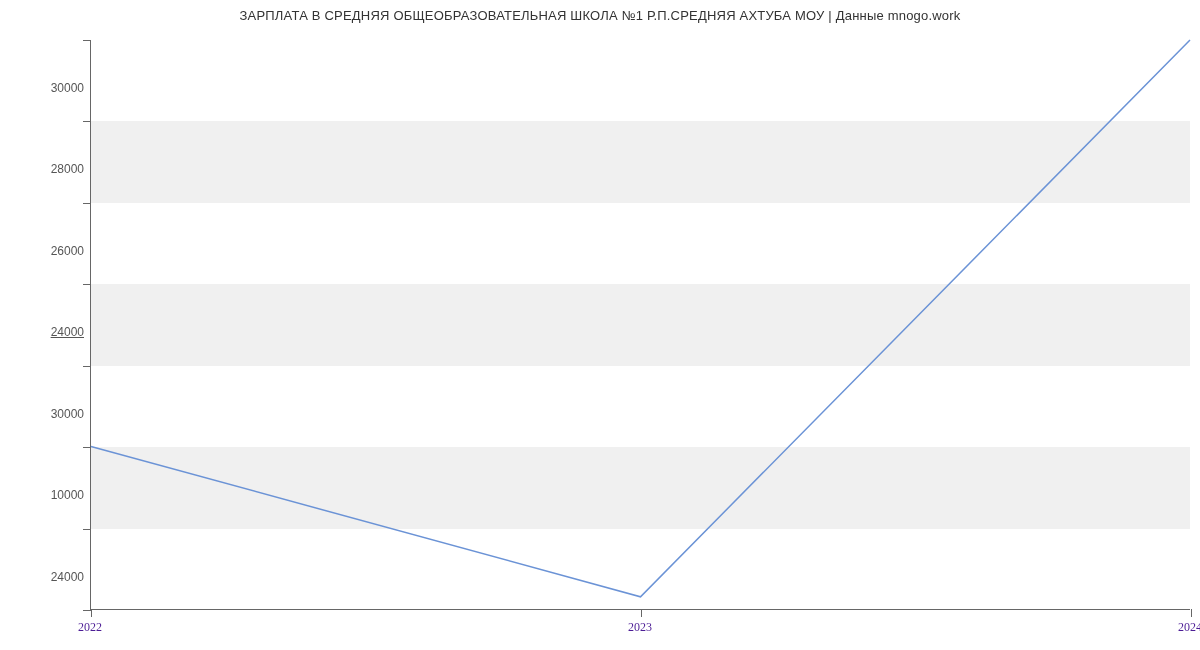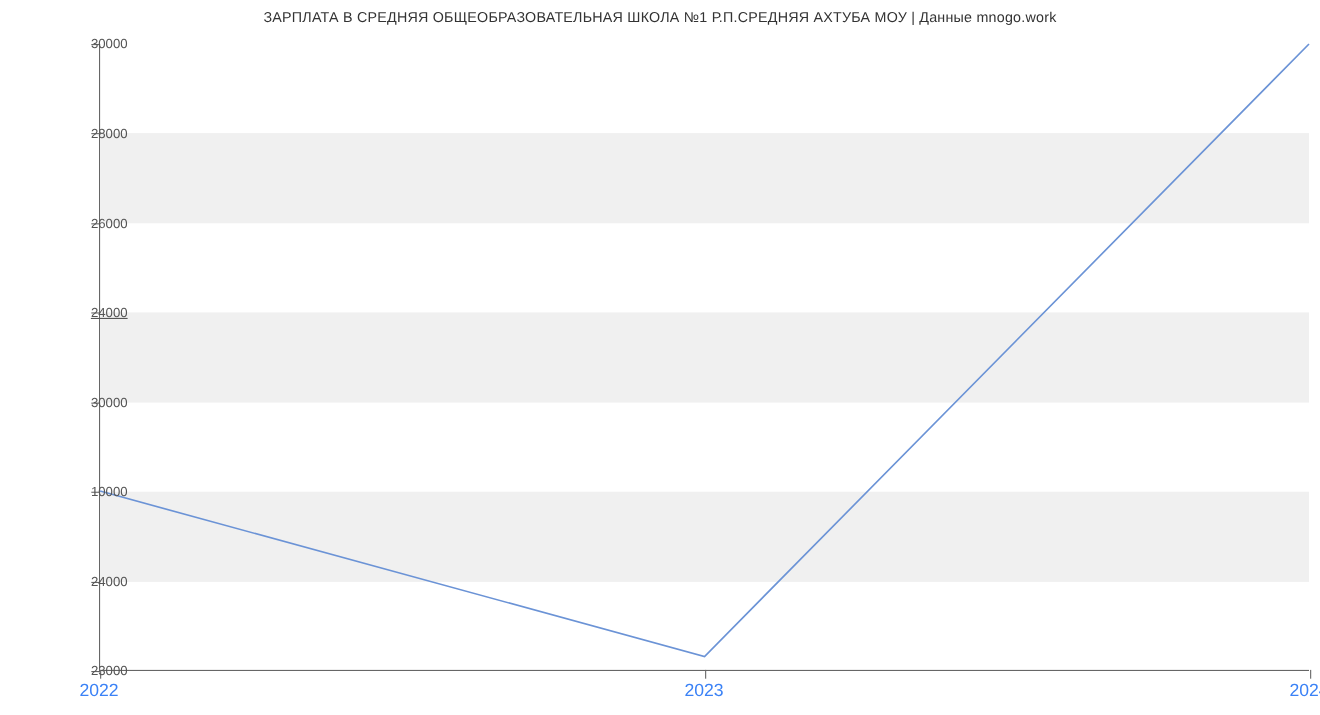--- a/index.html
+++ b/index.html
@@ -43,39 +43,41 @@
   }
   .tick-y {
     position: absolute;
     left: -8px;
     width: 8px;
     height: 1px;
     background: #666666;
   }
   .tick-y-label {
     position: absolute;
-    right: 1084px;
+    right: 1116px;
     width: 70px;
     text-align: right;
     font-size: 12px;
     color: #555555;
     transform: translateY(-50%);
+    margin-top: 48px;
   }
   .tick-x {
     position: absolute;
     bottom: -8px;
     width: 1px;
     height: 8px;
     background: #666666;
   }
   .tick-x-label {
     position: absolute;
-    font-size: 16px;
-    color: #3b82f6;
+    font-size: 12px;
+    color: #4c1d95;
     transform: translateX(-50%);
+    font-family: Liberation Serif, serif;
   }
   svg.line {
     position: absolute;
     left: 0;
     top: 0;
     width: 100%;
     height: 100%;
     overflow: visible;
   }
 </style>

